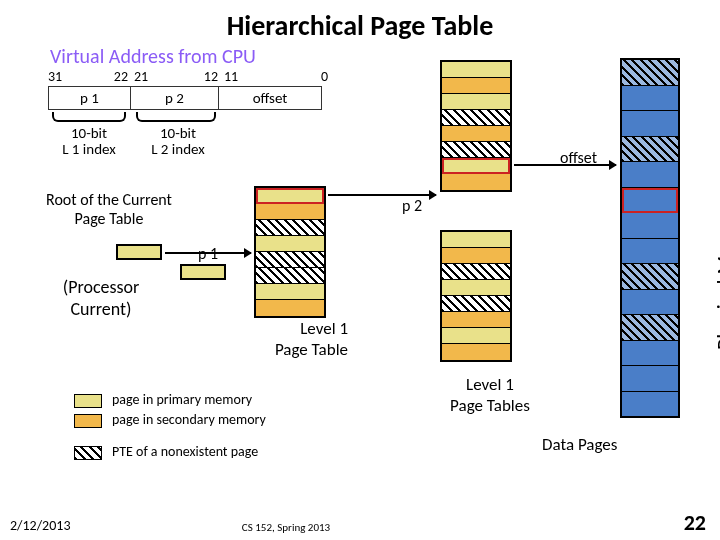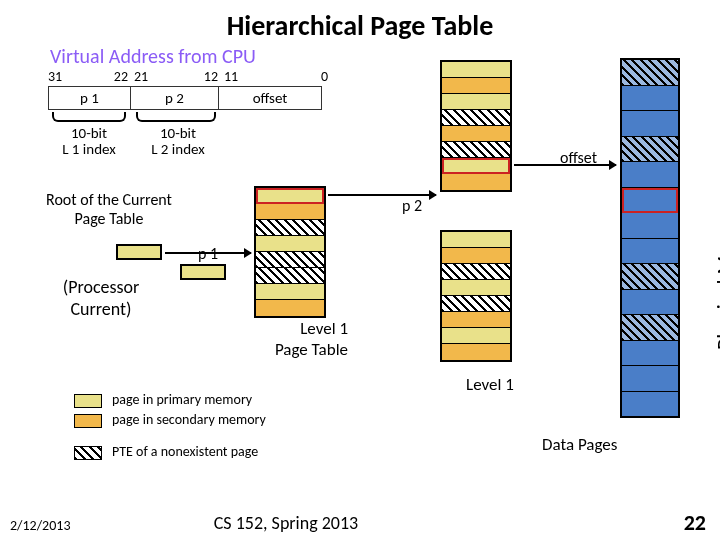--- a/index.html
+++ b/index.html
@@ -135,21 +135,21 @@
     position: absolute;
     width: 28px;
     height: 14px;
     border: 1px solid #000;
   }
   .legend-text {
     position: absolute;
     font-size: 14px;
   }
   .footer-date { position: absolute; left: 10px; bottom: 6px; font-size: 14px; }
-  .footer-center { position: absolute; width: 572px; text-align: center; bottom: 6px; font-size: 18px; }
+  .footer-center { position: absolute; width: 572px; text-align: center; bottom: 6px; font-size: 11px; }
   .footer-page { position: absolute; right: 14px; bottom: 4px; font-size: 22px; font-weight: 600; }
   .reg-box {
     position: absolute;
     width: 46px;
     height: 16px;
     background: #e9e18a;
     border: 2px solid #000;
   }
 </style>
 </head>
@@ -242,20 +242,21 @@
   <div class="row hatch"></div>
   <div class="row yellow"></div>
   <div class="row hatch"></div>
   <div class="row orange"></div>
   <div class="row yellow"></div>
   <div class="row orange"></div>
 </div>
 
 <div class="small-label" style="left:430px; top:374px; width:120px; text-align:center; font-size:17px">
   <span>Level 1</span><br>
+  <span>Page Tables</span>
 </div>
 
 <div class="small-label" style="left:560px; top:148px">offset</div>
 <div class="arrow" style="left:514px; top:164px; width:102px"></div>
 
 <div class="phys-band">
   <div class="seg" style="background:repeating-linear-gradient(45deg,#000 0,#000 2px,transparent 2px,transparent 6px),#9bb8e0"></div>
   <div class="seg blue"></div>
   <div class="seg blue"></div>
   <div class="seg" style="background:repeating-linear-gradient(45deg,#000 0,#000 2px,transparent 2px,transparent 6px),#9bb8e0"></div>

